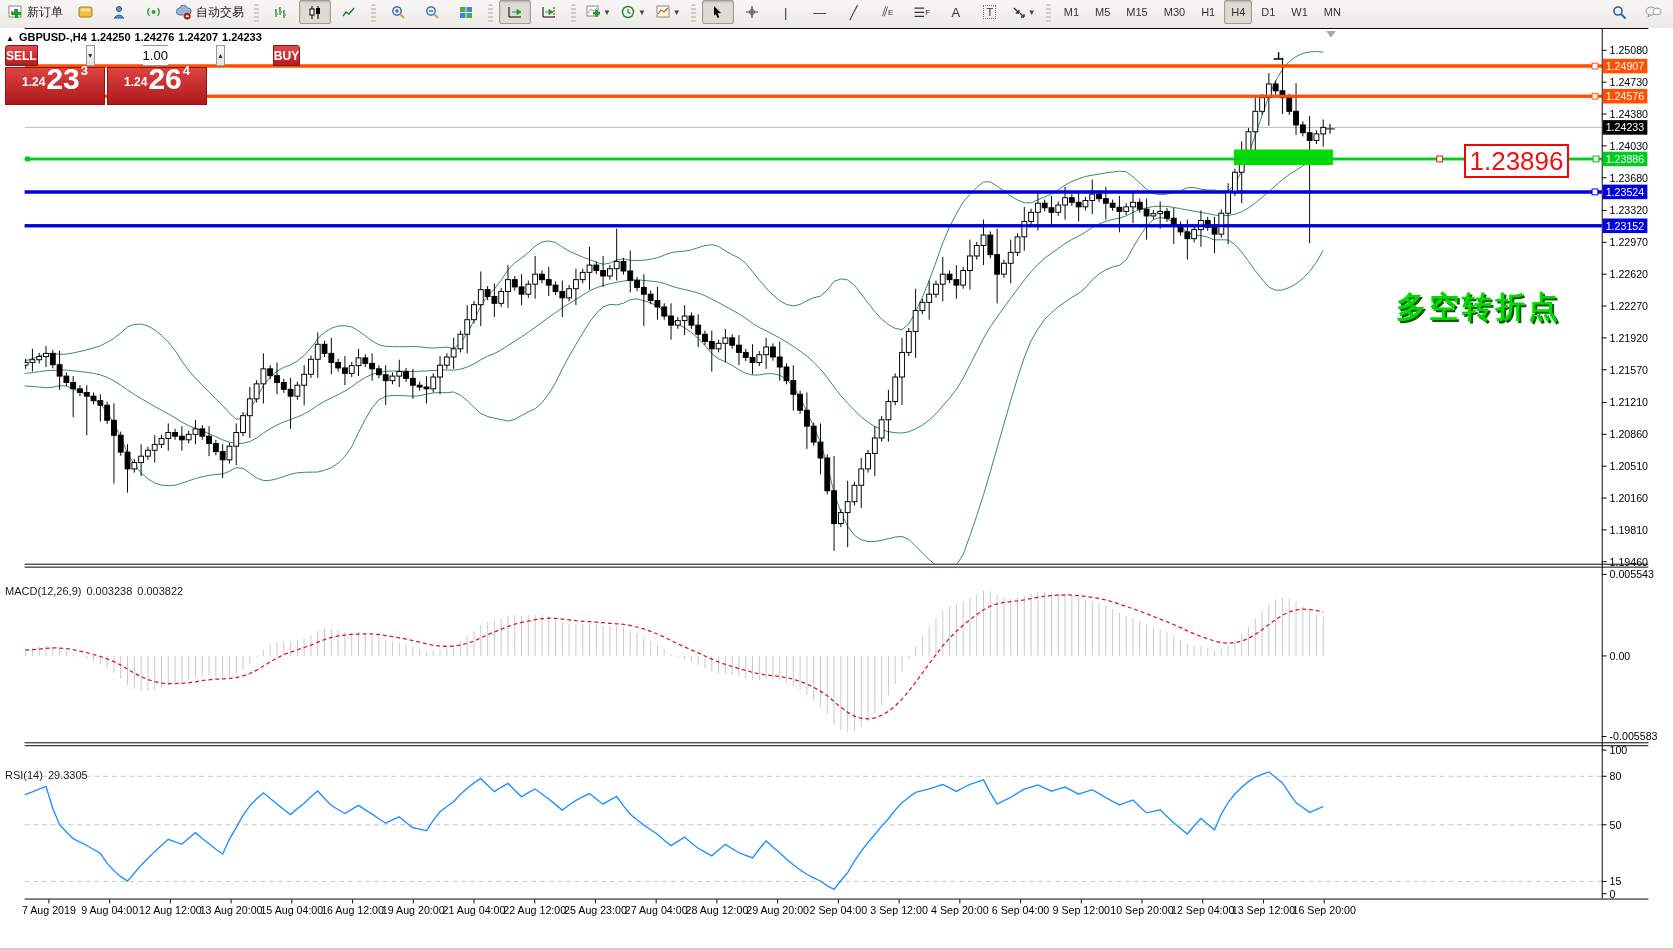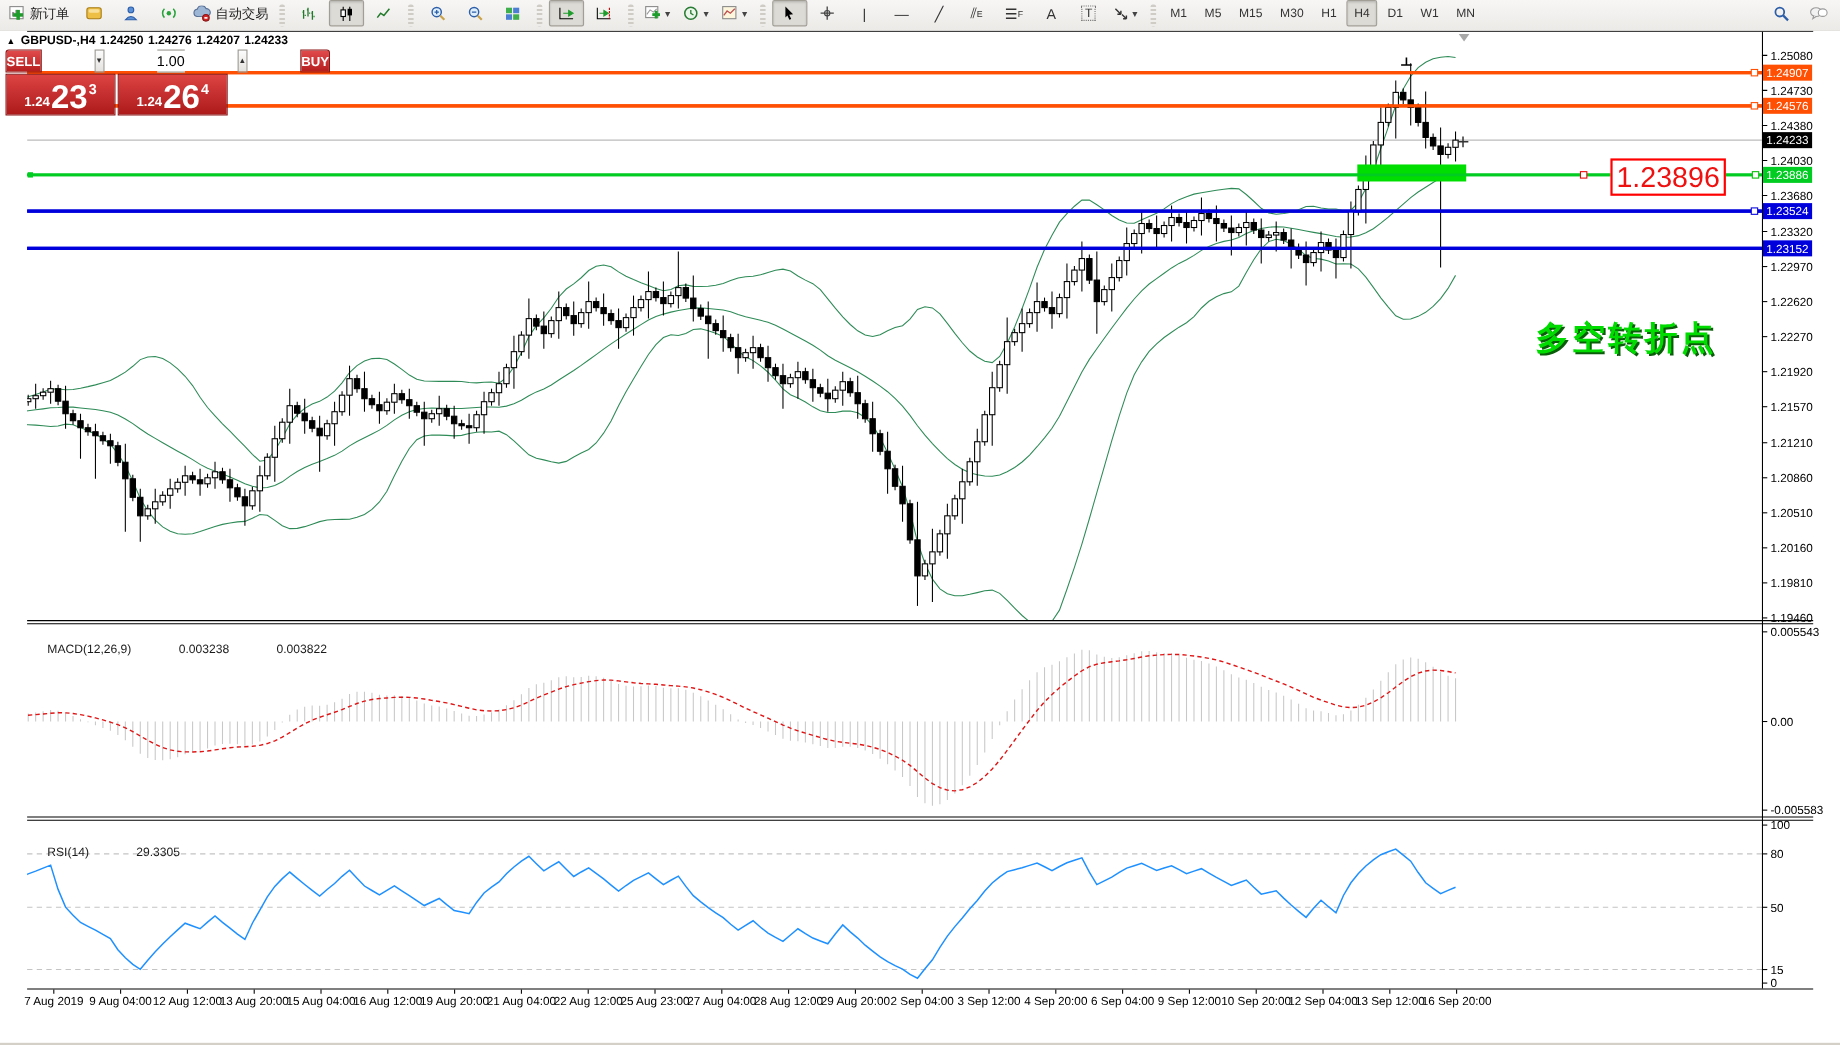--- a/index.html
+++ b/index.html
@@ -35,28 +35,28 @@
   .tpbtn{background:linear-gradient(#e14b4b,#b61e1e);border:1px solid #8d1414;color:#fff;
     font-size:12px;font-weight:bold;display:flex;align-items:center;justify-content:center;}
   #sell-btn{width:54px;border-radius:3px 0 0 0;}
   #buy-btn{width:54px;border-radius:0 3px 0 0;}
   .spin{width:15px;background:linear-gradient(#fcfcfc,#e4e2df);border:1px solid #9a978f;
     display:flex;align-items:center;justify-content:center;font-size:7px;color:#333;}
   #vol-box{width:60px;background:#fff;border-top:1px solid #9a978f;border-bottom:1px solid #9a978f;
     display:flex;align-items:center;justify-content:center;font-size:13px;color:#000;}
   #tp-row2{display:flex;height:38px;margin-top:1px;}
   .pricebox{background:linear-gradient(#dd4343,#ad1a1a);border:1px solid #8d1414;color:#fff;
-    width:98px;display:flex;align-items:flex-end;justify-content:center;padding-bottom:2px;}
+    width:98px;display:flex;align-items:flex-end;justify-content:center;padding-bottom:12px;}
   .pricebox + .pricebox{margin-left:2px;}
   .p-small{font-size:12px;font-weight:bold;margin:0 1px 3px 0;}
   .p-big{font-size:30px;font-weight:bold;line-height:26px;}
   .p-sup{font-size:13px;font-weight:bold;margin:0 0 14px 1px;}
   
   .indlabel{position:absolute;left:5px;font-size:11px;color:#1b1b1b;}
-  .indlabel span{margin-right:5px;margin-left:38px;}
+  .indlabel span{margin-right:5px;}
   
   #price-callout{position:absolute;left:1464px;top:116px;width:101px;height:30px;
     background:#fff;border:2px solid #ff0000;color:#ef1010;font-size:26px;
     display:flex;align-items:center;justify-content:center;letter-spacing:0px;}
   #turning-note{position:absolute;left:1396px;top:224px;font-size:30px;font-weight:bold;
     color:#00dc00;text-shadow:2px 2px 0 #0a5c0a;letter-spacing:3px;margin-top:35px;}
   #status-strip{position:absolute;left:0;top:948px;width:1673px;height:2px;background:#d4d0c8;}
 </style>
 </head>
 <body>

